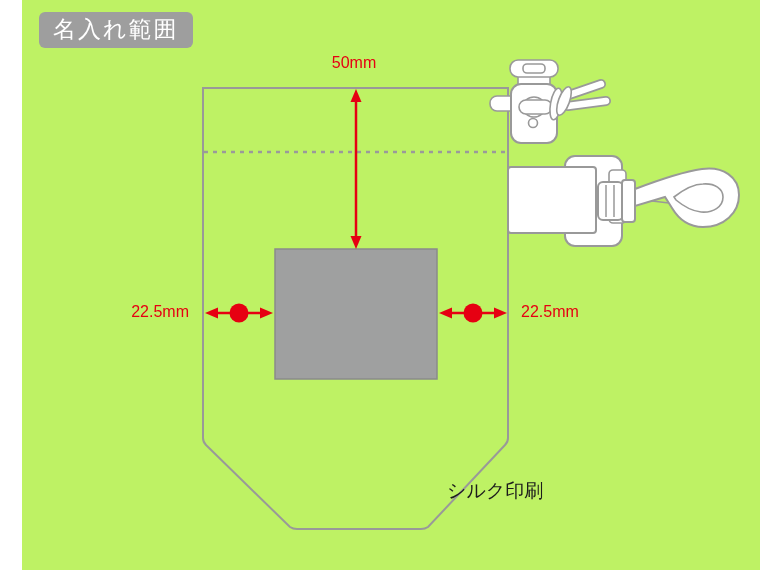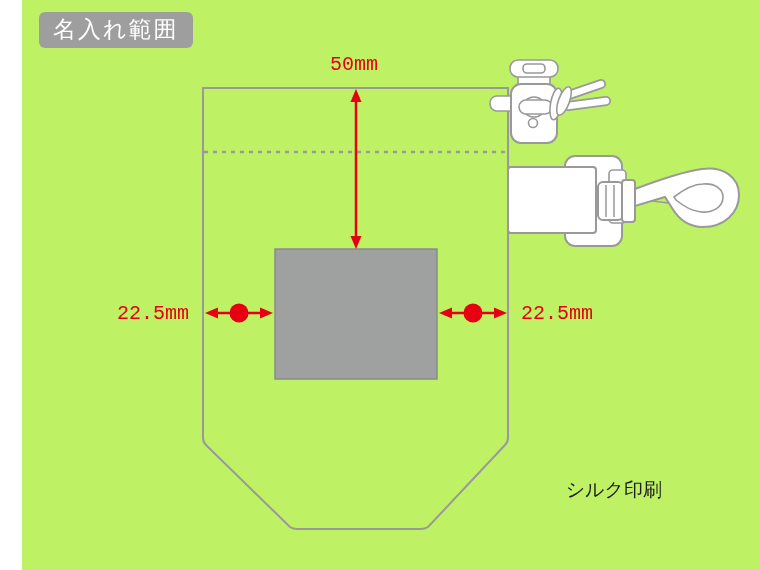--- a/index.html
+++ b/index.html
@@ -33,33 +33,33 @@
   .whitefill{fill:#ffffff;stroke:var(--line);stroke-width:2;}
   .whitefill-thin{fill:#ffffff;stroke:var(--line);stroke-width:1.6;}
   .dashedline{fill:none;stroke:#9a9a9a;stroke-width:2.5;stroke-dasharray:4 5;}
   .printarea{fill:var(--gray-fill);stroke:#8a8b8b;stroke-width:1.5;}
   .redline{stroke:var(--red);stroke-width:2.5;fill:none;}
   .redfill{fill:var(--red);stroke:none;}
   .ridge{stroke:var(--line);stroke-width:1.5;fill:none;}
   .dim-label{
     position:absolute;
     color:var(--red);
-    font-family:Liberation Mono, monospace;
-    font-size:20px;
+    font-family:Liberation Sans, sans-serif;
+    font-size:16px;
     line-height:1;
     white-space:nowrap;
   }
   .dim-top{left:272px;top:55px;width:120px;text-align:center;}
   .dim-left{left:53px;top:304px;width:114px;text-align:right;}
   .dim-right{left:499px;top:304px;width:130px;text-align:left;}
   .print-note{
     position:absolute;left:425px;top:480px;width:215px;
-    text-align:right;
+    text-align:left;
     color:#1c1c1c;
-    font-family:Liberation Mono, monospace;
+    font-family:Liberation Serif, serif;
   }
   .print-note .method{font-size:19px;line-height:1.2;}
   .print-note .size{font-size:24px;line-height:1.2;letter-spacing:1px;}
 </style>
 </head>
 <body>
 
 <div class="stage">
 
   <svg class="diagram" width="760" height="570" viewBox="0 0 760 570">

